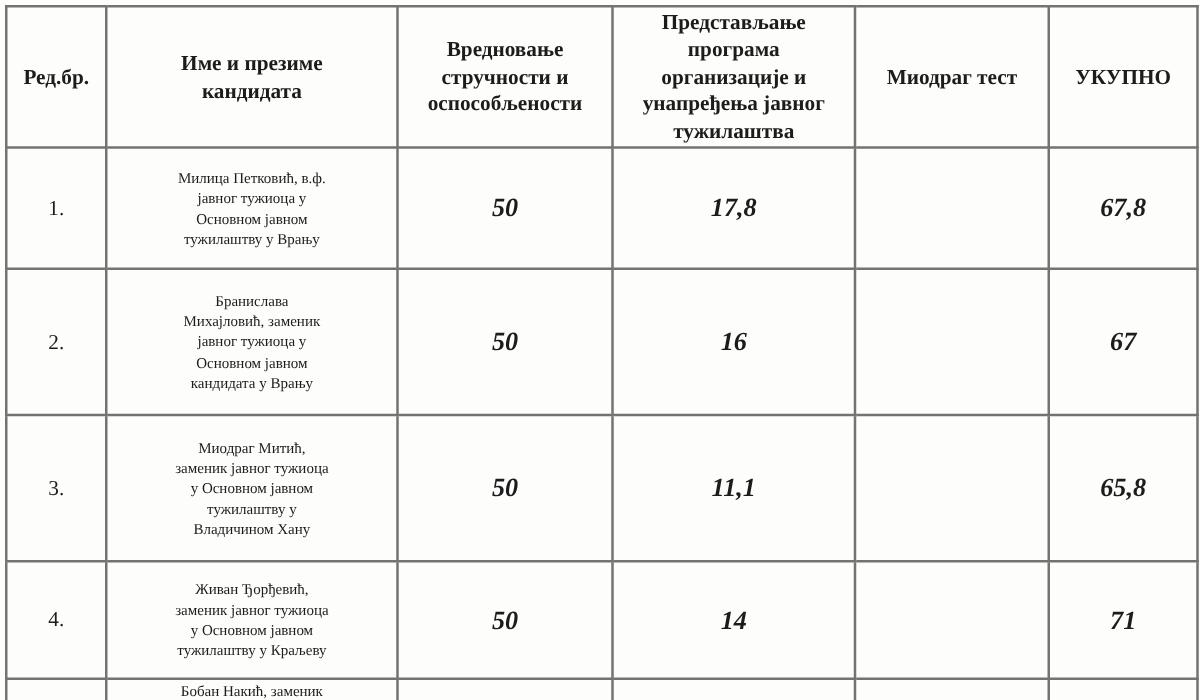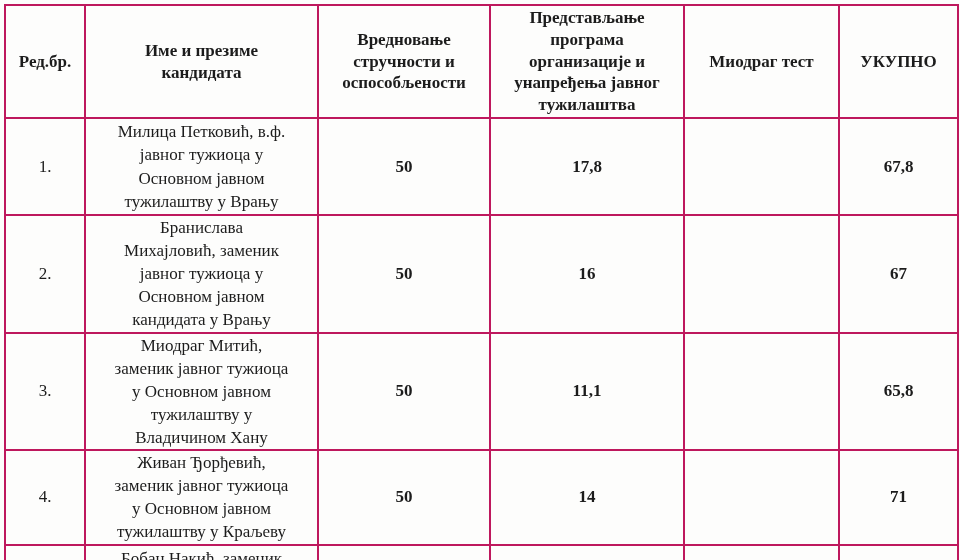--- a/index.html
+++ b/index.html
@@ -21,45 +21,46 @@
   table.score-table {
     position: absolute;
     top: 4px;
     left: 4px;
     border-collapse: collapse;
     table-layout: fixed;
     width: 953px;
   }
   table.score-table th,
   table.score-table td {
-    border: 2px solid #be185d;
+    border: 2px solid #737373;
     text-align: center;
     vertical-align: middle;
     padding: 0 6px;
     overflow: hidden;
   }
   th.header-cell {
     font-weight: bold;
     font-size: 17px;
     line-height: 1.28;
     white-space: pre-line;
   }
   td.num-cell {
     font-size: 17px;
     font-weight: normal;
   }
   td.name-cell {
-    font-size: 17px;
+    font-size: 12px;
     line-height: 1.36;
     white-space: pre-line;
     padding: 0 10px;
   }
   td.score-cell {
-    font-size: 17px;
+    font-size: 21px;
     font-weight: bold;
+    font-style: italic;
   }
   tr.partial-row td {
     vertical-align: top;
     padding-top: 1px;
   }
 </style>
 </head>
 <body>
 
 <div class="page">

